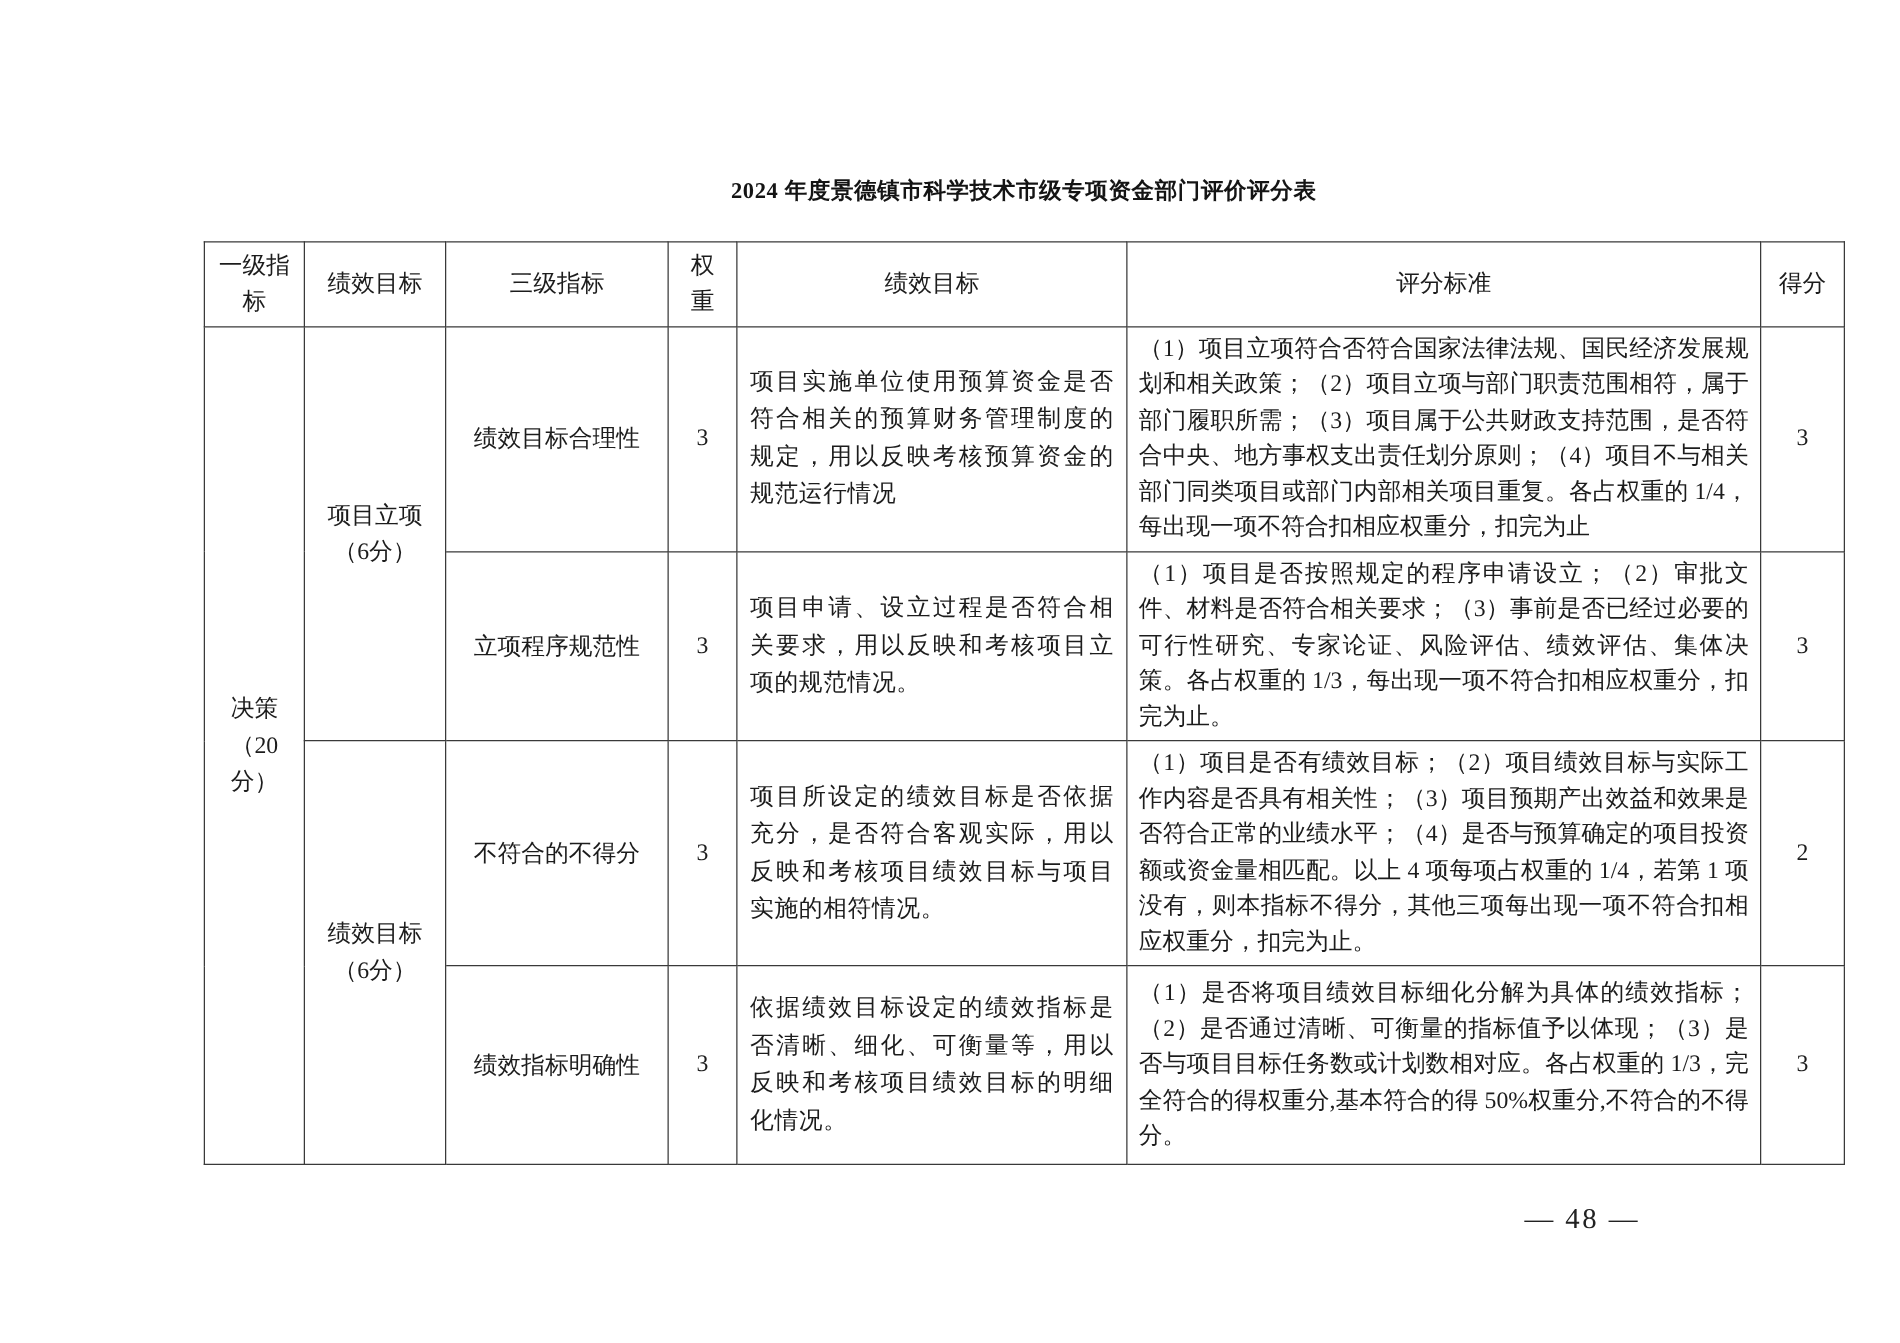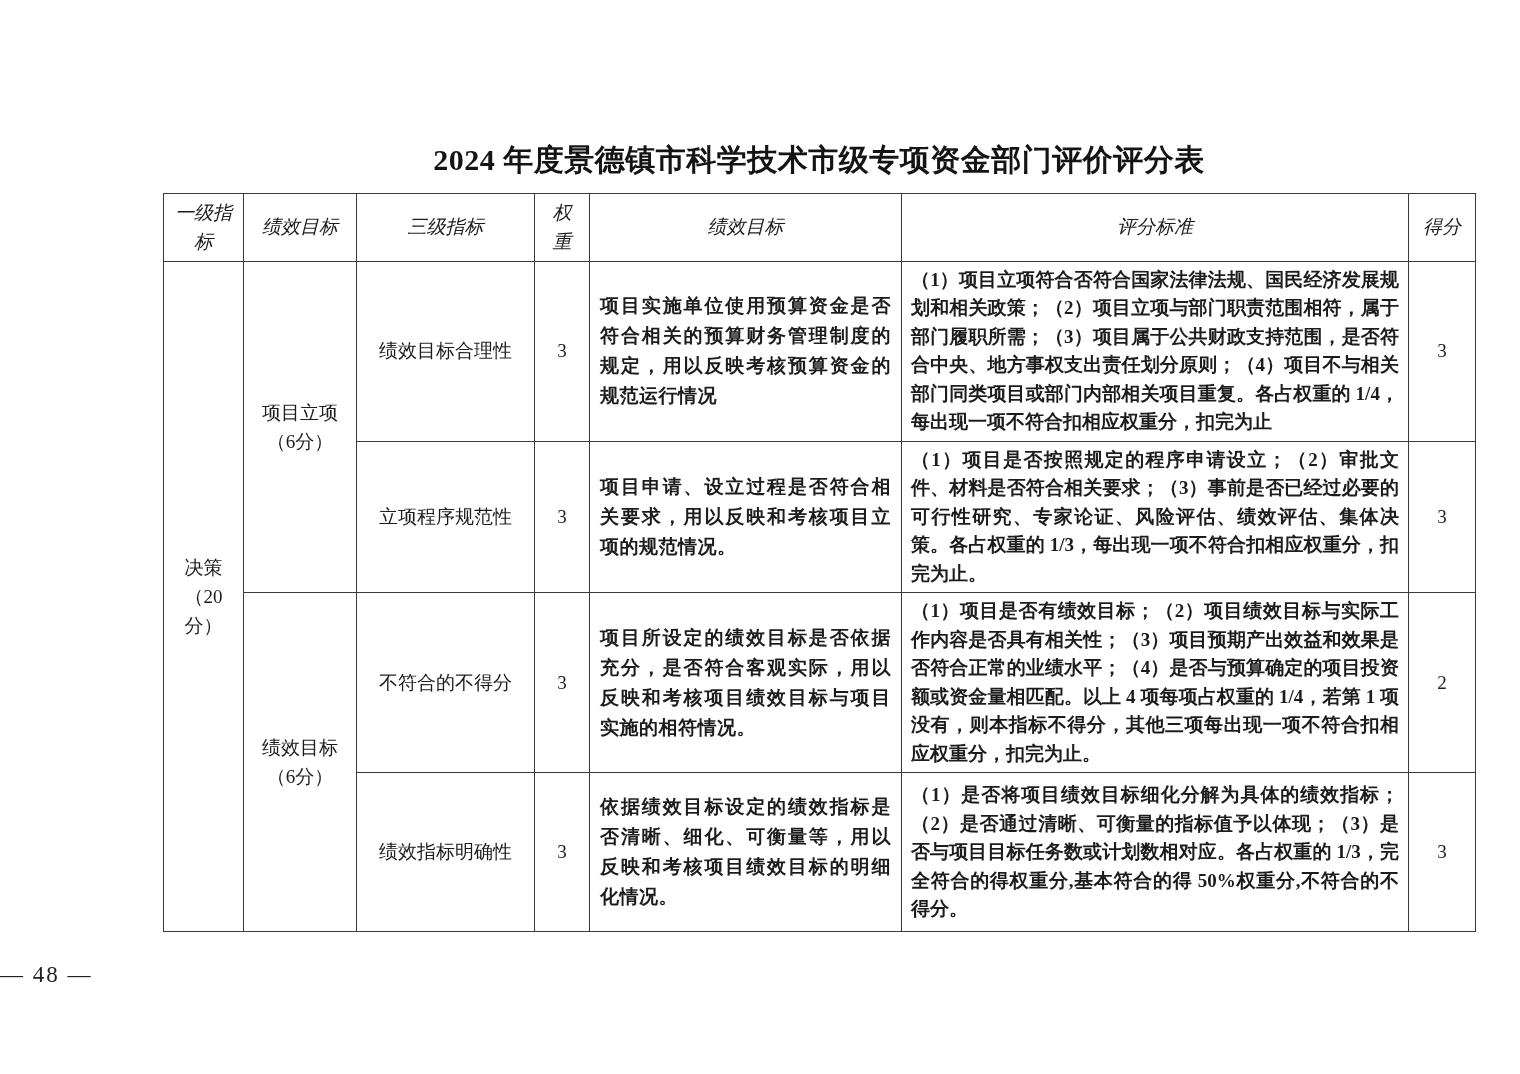--- a/index.html
+++ b/index.html
@@ -8,21 +8,21 @@
     background: #ffffff;
     font-family: "Liberation Serif", "DejaVu Serif", serif;
     color: #1c1c1c;
     position: relative;
     overflow: hidden;
   }
   .doc-title {
     position: absolute;
     left: 163px; top: 140px; width: 1312px;
     text-align: center;
-    font-size: 30px;
+    font-size: 18px;
     font-weight: 700;
     letter-spacing: 0.5px;
     color: #141414;
   }
   table.score-table {
     position: absolute;
     left: 163px; top: 193px;
     width: 1312px;
     border-collapse: collapse;
     table-layout: fixed;
@@ -35,36 +35,35 @@
     color: #1c1c1c;
   }
   .score-table th { padding: 4px 2px; }
   .center { text-align: center; }
   .prewrap { white-space: pre-line; line-height: 1.55; }
   td.text-cell {
     text-align: justify;
     text-align-last: left;
     line-height: 1.5;
     padding: 4px 9px;
-    font-weight: bold;
   }
   td.explain-cell {
     line-height: 1.58;
     letter-spacing: 0.5px;
     padding: 19px 10px;
   }
-  tr.hdr { height: 65px; font-style: italic; }
+  tr.hdr { height: 65px; }
   tr.r1 { height: 174px; }
   tr.r2 { height: 128px; }
   tr.r3 { height: 172px; }
   tr.r4 { height: 140px; }
   .page-number {
     position: absolute;
     left: 0; top: 962px; width: 1312px;
-    text-align: left;
+    text-align: right;
     font-size: 23px;
     color: #222;
     letter-spacing: 2px;
   }
 </style>
 </head>
 <body>
 
 <div class="doc-title">2024 年度景德镇市科学技术市级专项资金部门评价评分表</div>
 

